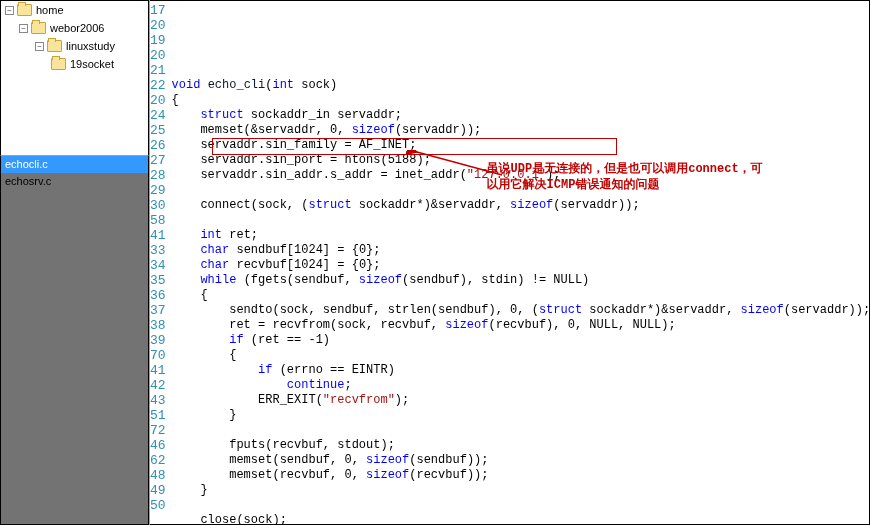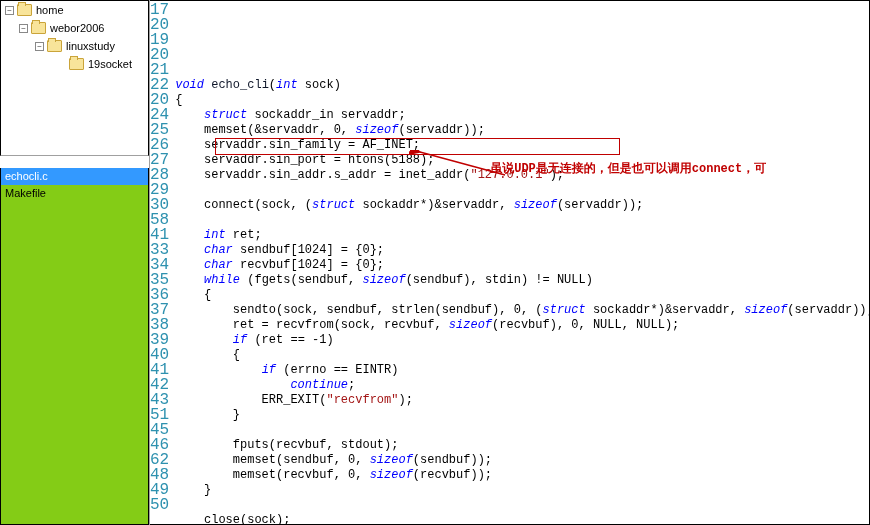--- a/index.html
+++ b/index.html
@@ -8,34 +8,34 @@
 
   
   .sidebar { width:150px; border-right:1px solid #a0a0a0; display:flex; flex-direction:column; }
   .tree-panel { height:156px; border:1px solid #000; border-bottom:1px solid #a0a0a0; overflow:hidden; background:#fff; }
   .tree-item { display:flex; align-items:center; height:18px; padding-left:4px; font-family:Tahoma,Arial,sans-serif; font-size:11px; white-space:nowrap; }
   .tree-toggle { width:9px; height:9px; border:1px solid #888; background:#fff; font-size:8px; line-height:7px; text-align:center; margin-right:3px; color:#444; }
   .folder-icon { width:15px; height:12px; background:#f8e49a; border:1px solid #caa43a; border-radius:1px; margin-right:4px; position:relative; }
   .folder-icon:before { content:""; position:absolute; top:-3px; left:0; width:6px; height:3px; background:#f8e49a; border:1px solid #caa43a; border-bottom:none; }
   .indent1 { padding-left:18px; }
   .indent2 { padding-left:34px; }
-  .indent3 { padding-left:56px; }
+  .indent3 { padding-left:38px; }
 
-  .filelist { flex:1; border:1px solid #000; border-top:none; background:#84cc16;margin-top:12px; }
+  .filelist { flex:1; border:1px solid #000; border-top:none; background:#737373; }
   .file-row { height:17px; line-height:17px; padding-left:4px; font-family:Tahoma,Arial,sans-serif; font-size:11px; }
   .file-row.selected { background:#3399ff; color:#fff; }
 
   
   .editor-wrap { flex:1; display:flex; position:relative; border:1px solid #000; border-left:none; overflow:hidden; }
-  .gutter { width:30px; text-align:right; padding-right:6px; background:#fff; color:#2e91af; font-size:16px; line-height:15px; padding-top:2px; }
+  .gutter { width:30px; text-align:right; padding-right:6px; background:#fff; color:#2e91af; font-size:13px; line-height:15px; padding-top:2px; }
   .code { flex:1; white-space:pre; font-size:12px; line-height:15px; padding-top:2px; position:relative; }
   .codeline { height:15px; }
 
   
-  .kw  { color:#0000ff;font-style:italic; }
+  .kw  { color:#0000ff; }
   .str { color:#a31515; }
   .num { color:#000; }
   .fn  { color:#0f172a; }
   .pl  { color:#000; }
 
   
   .hl-box { position:absolute; border:1px solid #c00000; left:40px; top:137px; width:405px; height:17px; pointer-events:none; }
 
   
   .annotation { position:absolute; color:#c00000; font-family:Liberation Mono, monospace; font-size:12px; font-weight:bold; left:315px; top:160px; white-space:nowrap; line-height:16px; }
@@ -72,21 +72,21 @@
           <span>linuxstudy</span>
         </div>
         <div class="tree-item indent3">
           <span style="width: 12px; display: inline-block;"></span>
           <span class="folder-icon"></span>
           <span>19socket</span>
         </div>
       </div>
     <div class="filelist" id="filelist">
         <div class="file-row selected">echocli.c</div>
-        <div class="file-row">Makefile</div>
+        <div class="file-row">echosrv.c</div>
       </div>
   </div>
 
   <div class="editor-wrap">
     <div class="gutter" id="gutter">
         <div class="codeline">17</div>
         <div class="codeline">20</div>
         <div class="codeline">19</div>
         <div class="codeline">20</div>
         <div class="codeline">21</div>
@@ -101,44 +101,45 @@
         <div class="codeline">30</div>
         <div class="codeline">58</div>
         <div class="codeline">41</div>
         <div class="codeline">33</div>
         <div class="codeline">34</div>
         <div class="codeline">35</div>
         <div class="codeline">36</div>
         <div class="codeline">37</div>
         <div class="codeline">38</div>
         <div class="codeline">39</div>
-        <div class="codeline">40</div>
+        <div class="codeline">70</div>
         <div class="codeline">41</div>
         <div class="codeline">42</div>
         <div class="codeline">43</div>
         <div class="codeline">51</div>
-        <div class="codeline">45</div>
+        <div class="codeline">72</div>
         <div class="codeline">46</div>
         <div class="codeline">62</div>
         <div class="codeline">48</div>
         <div class="codeline">49</div>
         <div class="codeline">50</div>
       </div>
     <div class="code" id="code">
       <div class="hl-box"></div>
       <svg class="arrow-svg" viewBox="0 0 110 30">
         <defs>
             <marker id="ah" markerWidth="8" markerHeight="8" refX="1" refY="4" orient="auto">
           <path d="M8,0 L0,4 L8,8 Z" fill="#c00000"></path>
             </marker>
           </defs>
         <path d="M100,25 L15,2" stroke="#c00000" stroke-width="1.5" fill="none" marker-end="url(#ah)"></path>
       </svg>
       <div class="annotation">
         <div>虽说UDP是无连接的，但是也可以调用connect，可</div>
+        <div>以用它解决ICMP错误通知的问题</div>
       </div>
     <div class="codeline"><span class="kw">void </span><span class="fn">echo_cli</span><span class="pl">(</span><span class="kw">int </span><span class="pl">sock)</span></div><div class="codeline"><span class="pl">{</span></div><div class="codeline"><span class="pl">    </span><span class="kw">struct </span><span class="pl">sockaddr_in servaddr;</span></div><div class="codeline"><span class="pl">    memset(&amp;servaddr, </span><span class="num">0</span><span class="pl">, </span><span class="kw">sizeof</span><span class="pl">(servaddr));</span></div><div class="codeline"><span class="pl">    servaddr.sin_family = AF_INET;</span></div><div class="codeline"><span class="pl">    servaddr.sin_port = htons(</span><span class="num">5188</span><span class="pl">);</span></div><div class="codeline"><span class="pl">    servaddr.sin_addr.s_addr = inet_addr(</span><span class="str">"127.0.0.1"</span><span class="pl">);</span></div><div class="codeline"></div><div class="codeline"><span class="pl">    connect(sock, (</span><span class="kw">struct </span><span class="pl">sockaddr*)&amp;servaddr, </span><span class="kw">sizeof</span><span class="pl">(servaddr));</span></div><div class="codeline"></div><div class="codeline"><span class="pl">    </span><span class="kw">int </span><span class="pl">ret;</span></div><div class="codeline"><span class="pl">    </span><span class="kw">char </span><span class="pl">sendbuf[</span><span class="num">1024</span><span class="pl">] = {</span><span class="num">0</span><span class="pl">};</span></div><div class="codeline"><span class="pl">    </span><span class="kw">char </span><span class="pl">recvbuf[</span><span class="num">1024</span><span class="pl">] = {</span><span class="num">0</span><span class="pl">};</span></div><div class="codeline"><span class="pl">    </span><span class="kw">while </span><span class="pl">(fgets(sendbuf, </span><span class="kw">sizeof</span><span class="pl">(sendbuf), stdin) != NULL)</span></div><div class="codeline"><span class="pl">    {</span></div><div class="codeline"><span class="pl">        sendto(sock, sendbuf, strlen(sendbuf), </span><span class="num">0</span><span class="pl">, (</span><span class="kw">struct </span><span class="pl">sockaddr*)&amp;servaddr, </span><span class="kw">sizeof</span><span class="pl">(servaddr));</span></div><div class="codeline"><span class="pl">        ret = recvfrom(sock, recvbuf, </span><span class="kw">sizeof</span><span class="pl">(recvbuf), </span><span class="num">0</span><span class="pl">, NULL, NULL);</span></div><div class="codeline"><span class="pl">        </span><span class="kw">if </span><span class="pl">(ret == </span><span class="num">-1</span><span class="pl">)</span></div><div class="codeline"><span class="pl">        {</span></div><div class="codeline"><span class="pl">            </span><span class="kw">if </span><span class="pl">(errno == EINTR)</span></div><div class="codeline"><span class="pl">                </span><span class="kw">continue</span><span class="pl">;</span></div><div class="codeline"><span class="pl">            ERR_EXIT(</span><span class="str">"recvfrom"</span><span class="pl">);</span></div><div class="codeline"><span class="pl">        }</span></div><div class="codeline"></div><div class="codeline"><span class="pl">        fputs(recvbuf, stdout);</span></div><div class="codeline"><span class="pl">        memset(sendbuf, </span><span class="num">0</span><span class="pl">, </span><span class="kw">sizeof</span><span class="pl">(sendbuf));</span></div><div class="codeline"><span class="pl">        memset(recvbuf, </span><span class="num">0</span><span class="pl">, </span><span class="kw">sizeof</span><span class="pl">(recvbuf));</span></div><div class="codeline"><span class="pl">    }</span></div><div class="codeline"></div><div class="codeline"><span class="pl">    close(sock);</span></div></div>
     <div class="vscroll">
       <div class="btn">▲</div>
       <div class="track">
         <div class="thumb"></div>
       </div>
       <div class="btn">▼</div>
     </div>
   </div>

